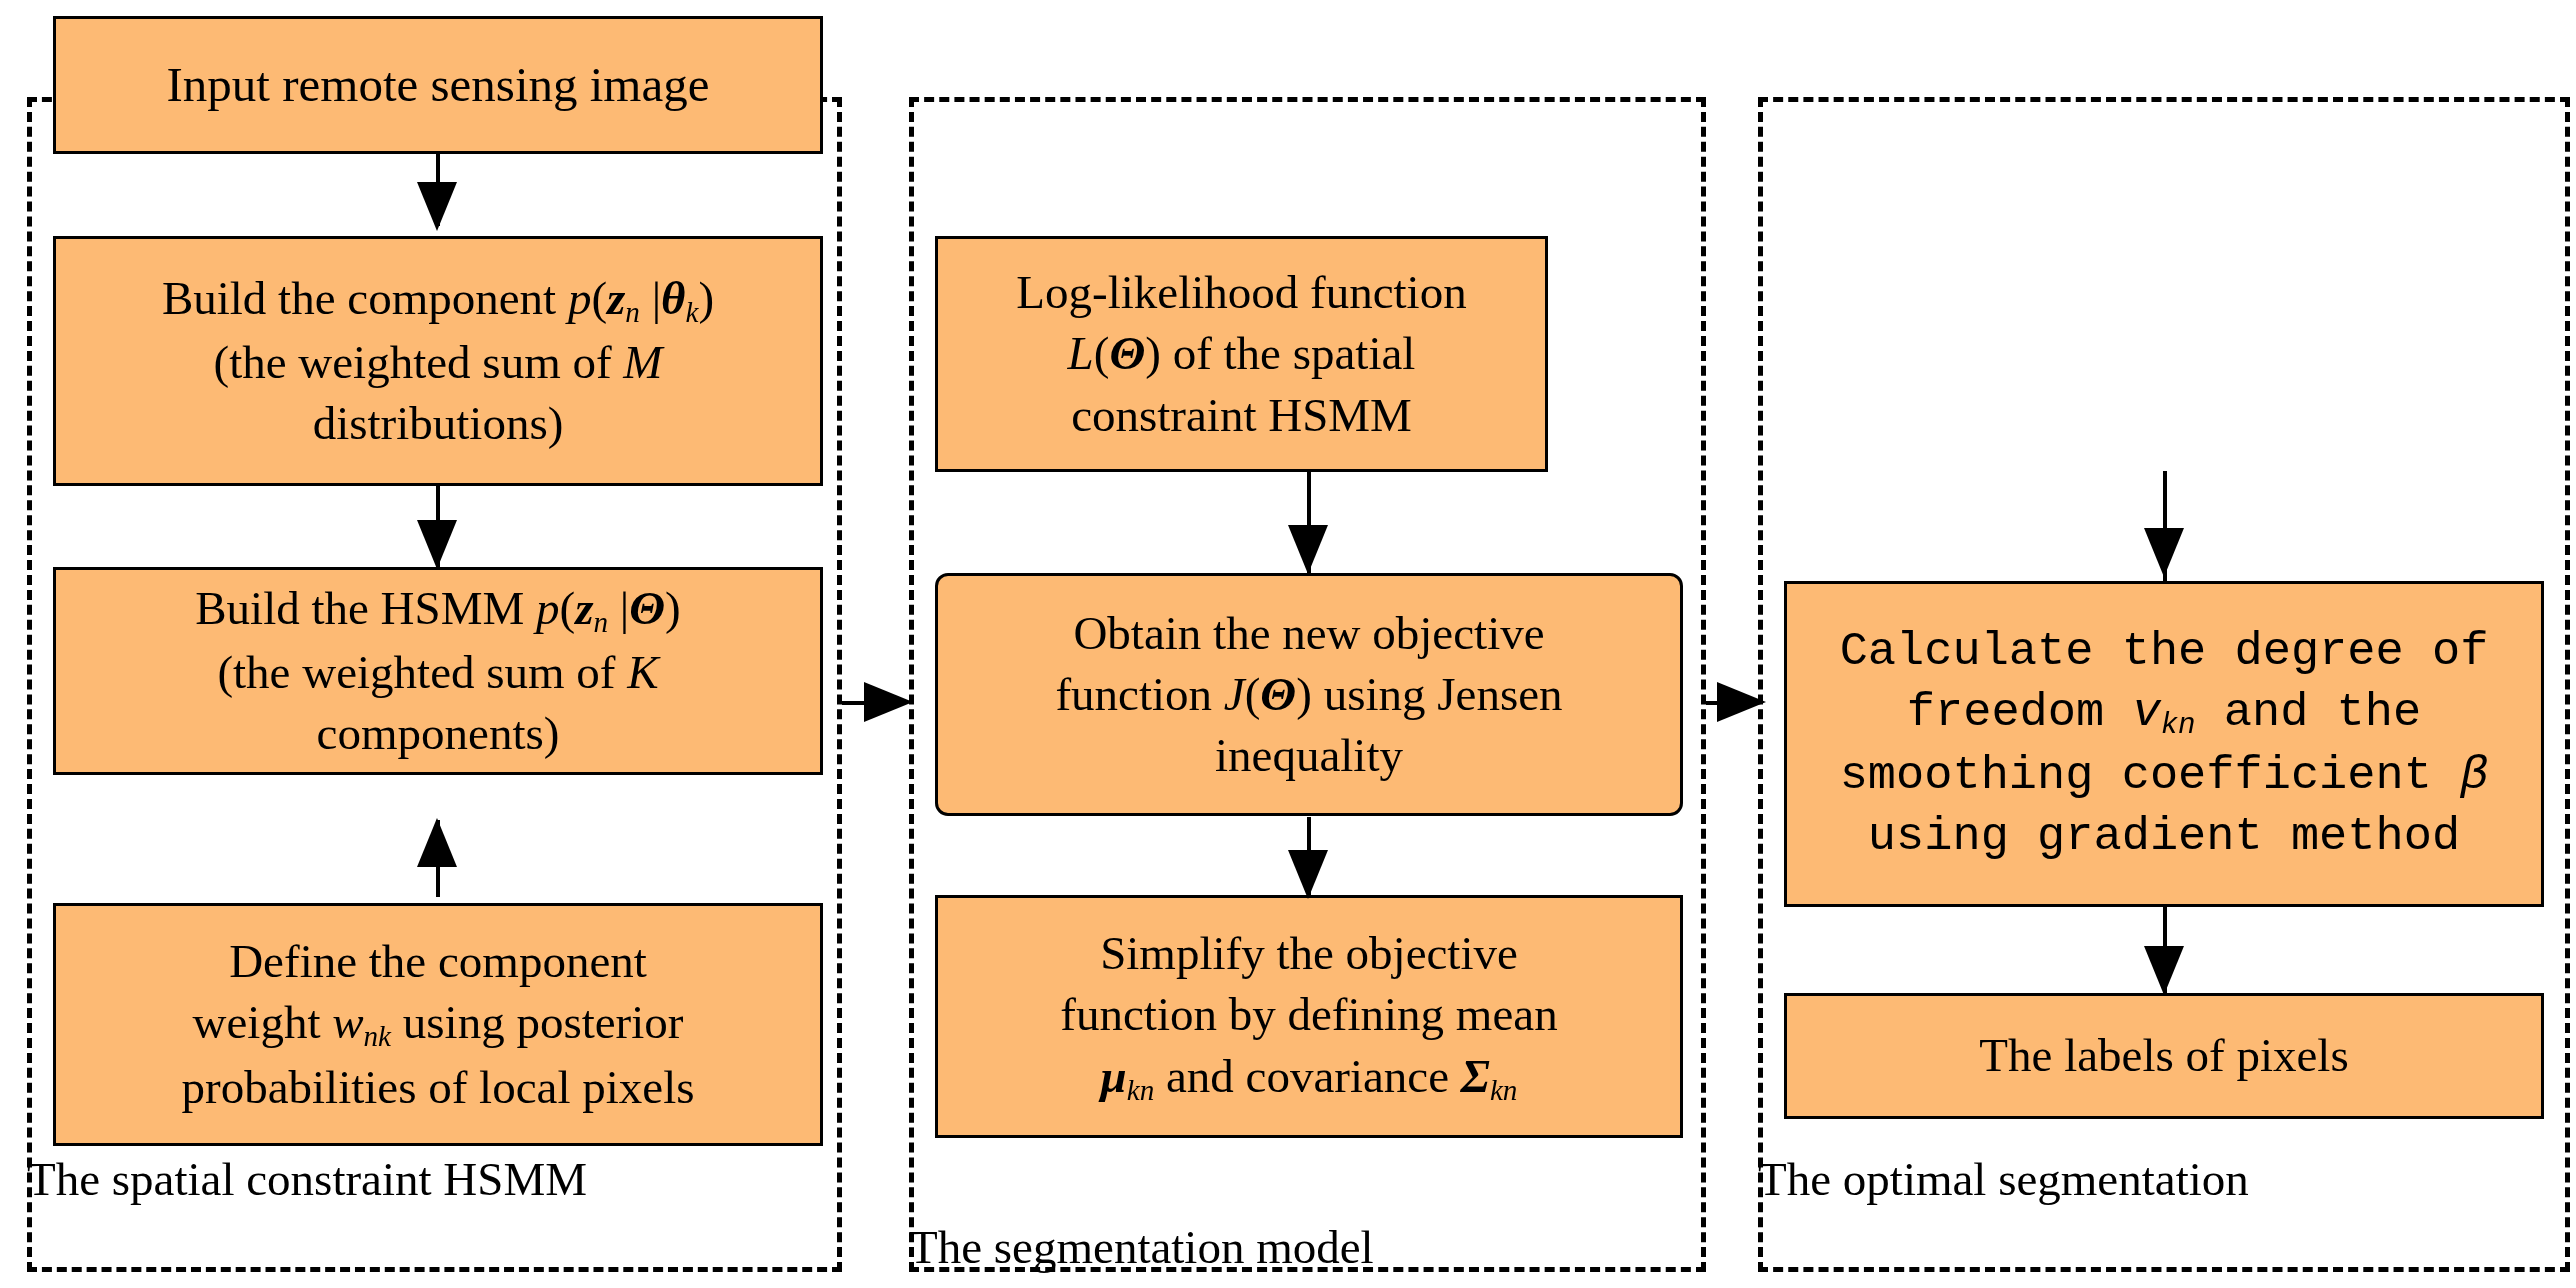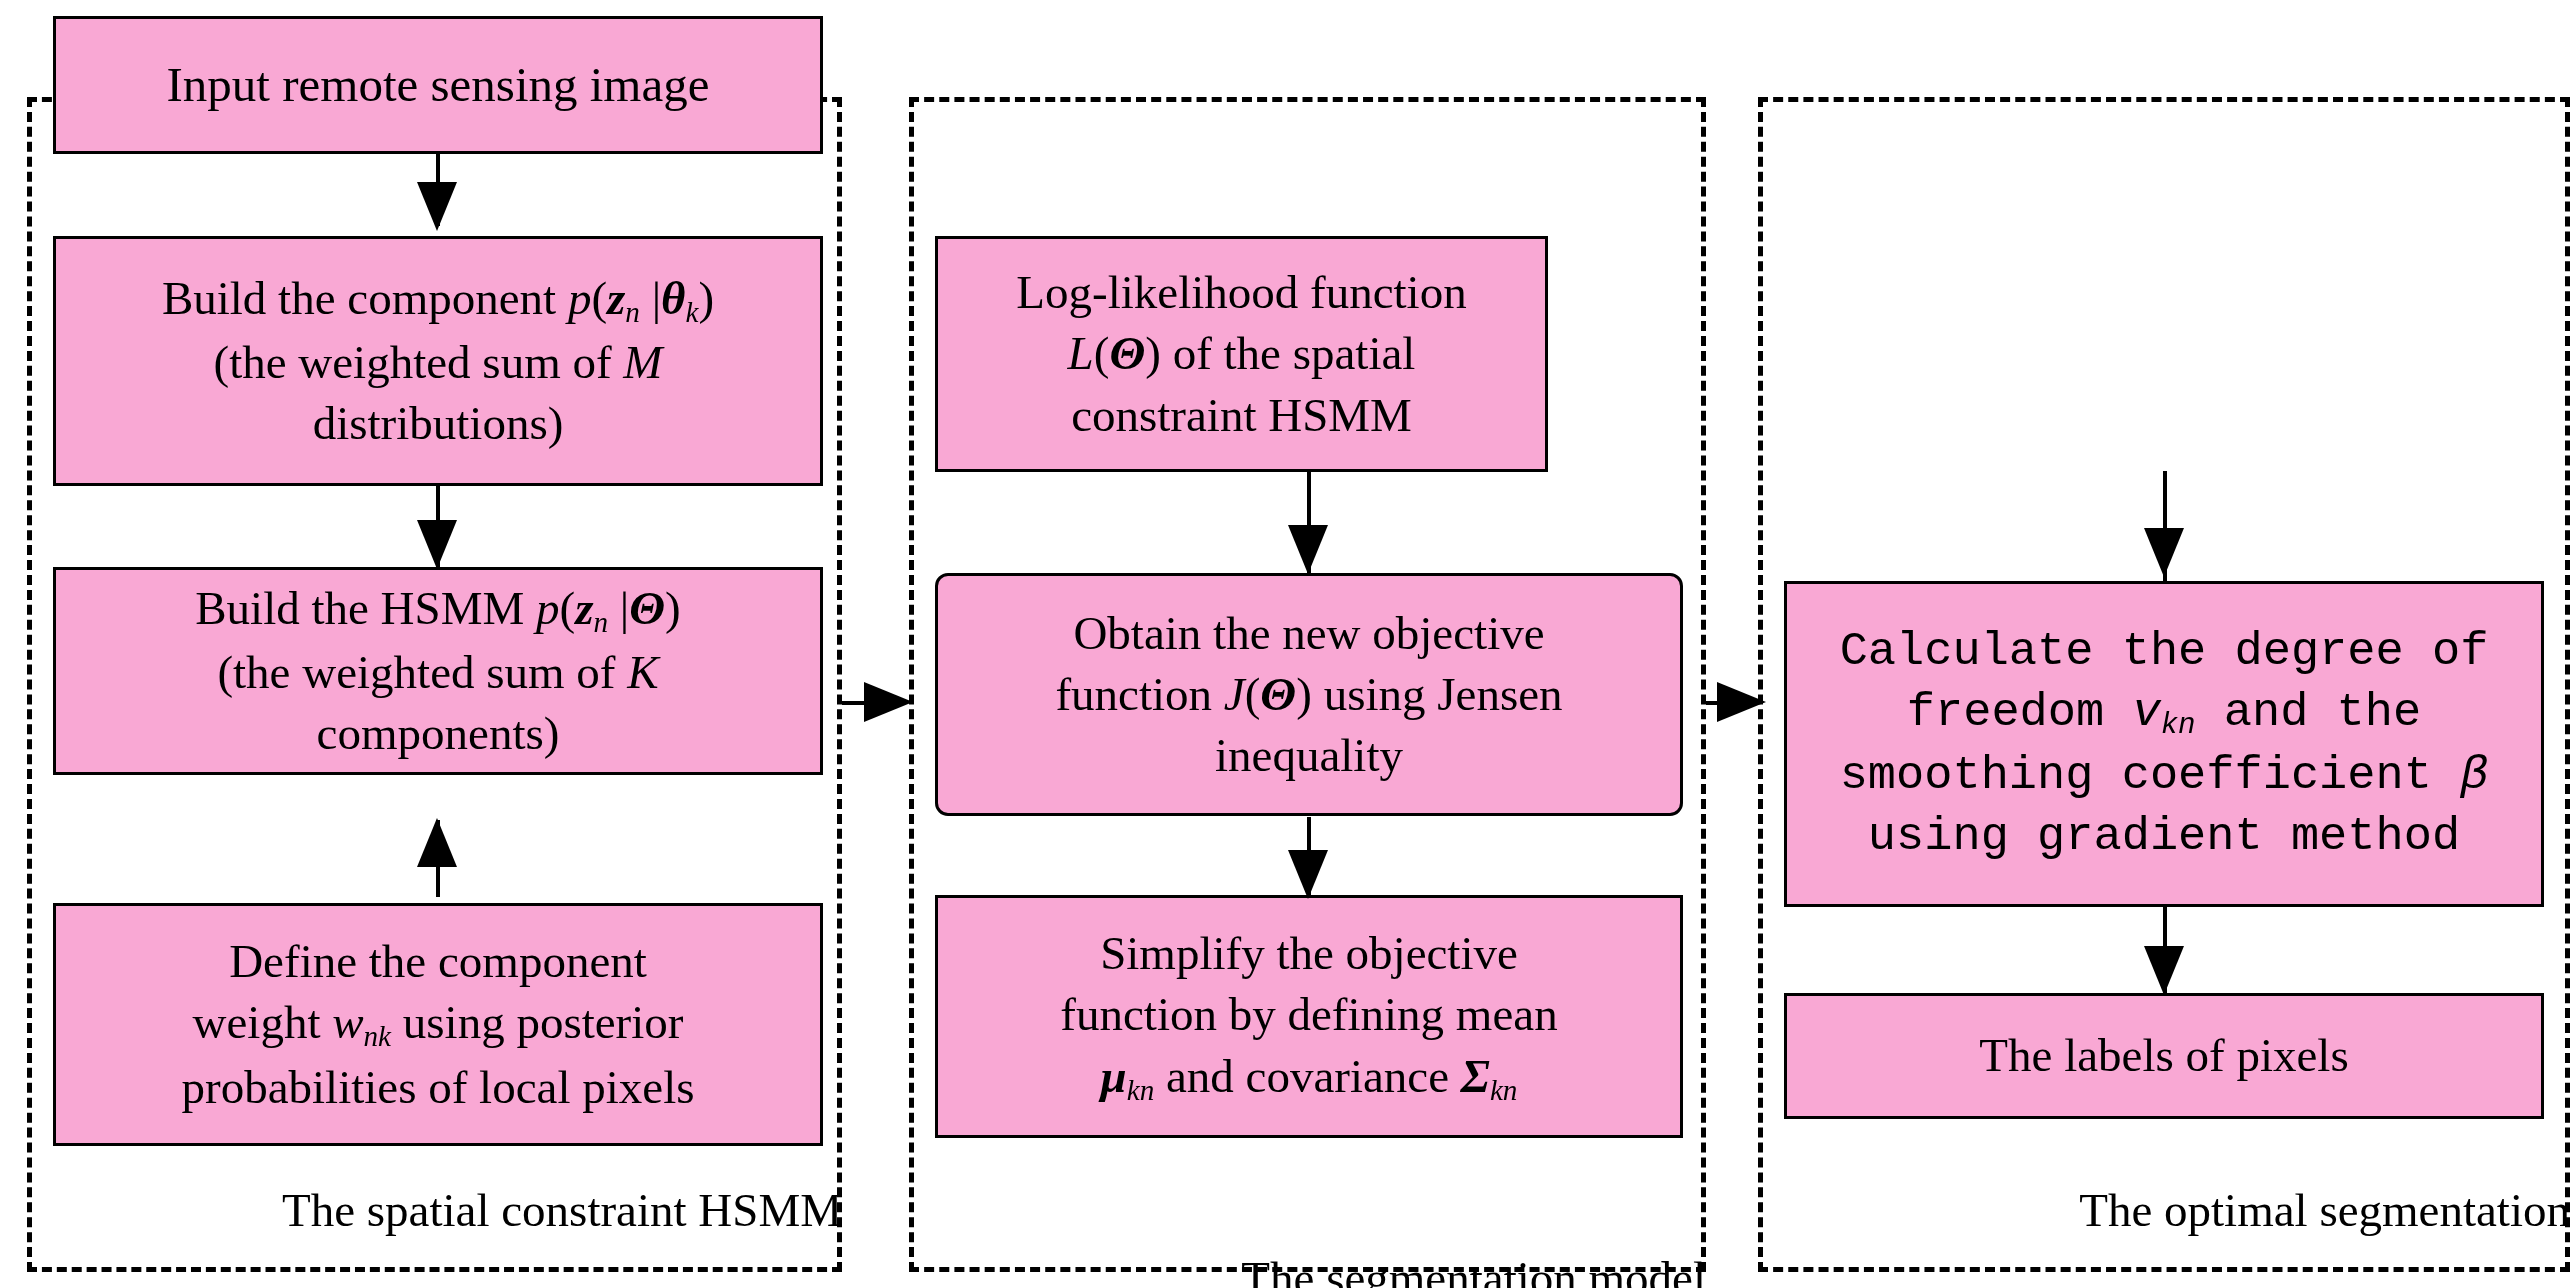--- a/index.html
+++ b/index.html
@@ -6,46 +6,45 @@
   body { width:2576px; height:1288px; position:relative;
          font-family:"Liberation Serif", "DejaVu Serif", serif; color:#000; }
 
   .stage { position:absolute; left:0; top:0; width:2576px; height:1288px; }
 
   
   .box {
     position:absolute;
     box-sizing:border-box;
     border:3.9px solid #000;
-    background:#f9a8d4;
+    background:#fdba74;
     display:flex; align-items:center; justify-content:center;
     text-align:center;
     line-height:1.30;
     font-size:47px;
     padding:3.1px 14px;
     z-index:3;
   }
   .box .txt { display:block; width:100%; }
 
   
   .group {
     position:absolute;
     box-sizing:border-box;
     border:5.5px dashed #000;
     background:transparent;
     z-index:1;
   }
   .group-label {
     position:absolute;
-    text-align:right;
+    text-align:left;
     font-size:47px;
     line-height:1.1;
     z-index:3;
     white-space:nowrap;
-    margin-top:31px;
   }
 
   
   .vline { position:absolute; width:3.9px; background:#000; z-index:2; }
   .hline { position:absolute; height:3.9px; background:#000; z-index:2; }
   .arrow-down {
     position:absolute; width:0; height:0; z-index:4;
     border-left:20.4px solid transparent;
     border-right:20.4px solid transparent;
     border-top:49px solid #000;

